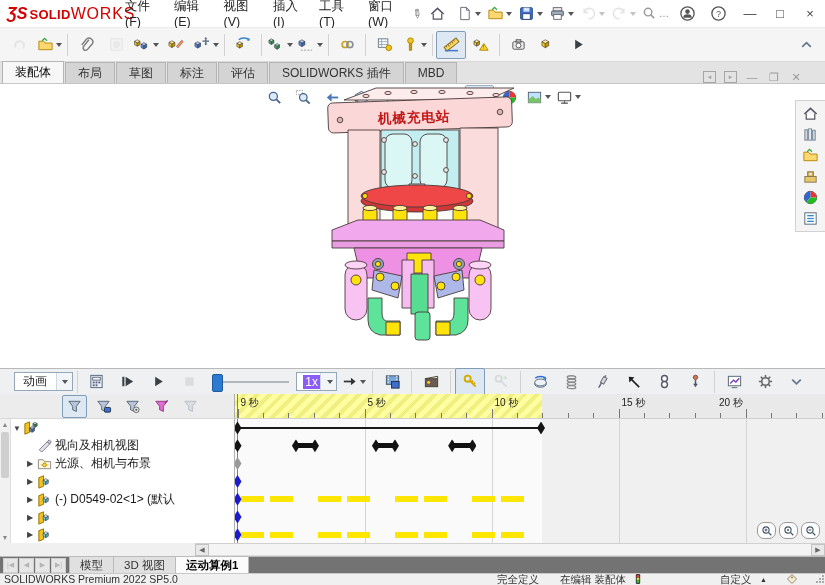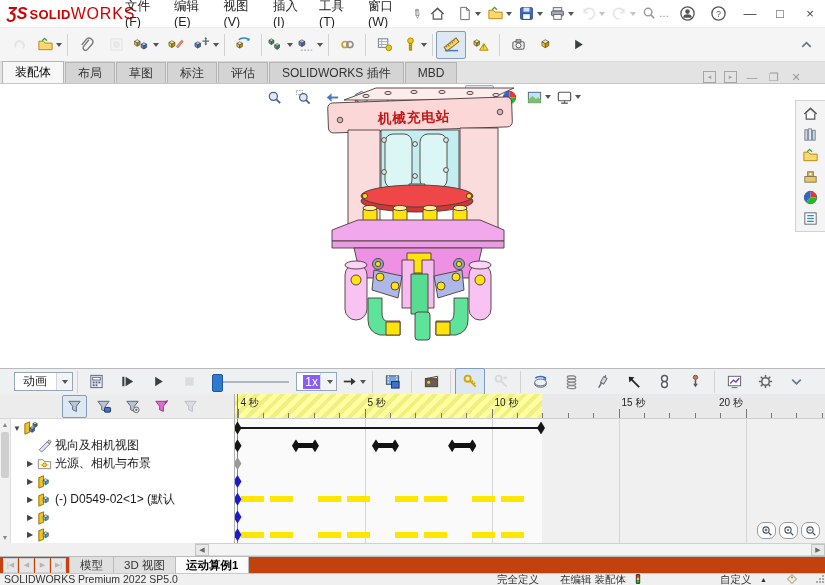--- a/index.html
+++ b/index.html
@@ -78,21 +78,21 @@
   .key.gray{background:#9a9a9a;}
   .durline{position:absolute;height:2px;background:#1a1a1a;}
   .pairbar{position:absolute;height:5px;background:#111;}
   .dashbar{position:absolute;height:6px;background:repeating-linear-gradient(90deg,#ffe600 0 23px,rgba(0,0,0,0) 23px 29px,#ffe600 29px 52px,rgba(0,0,0,0) 52px 77px);}
   .zoombtn{position:absolute;width:17px;height:15px;background:#fdfdfd;border:1px solid #9a9a9a;border-radius:7px;display:flex;align-items:center;justify-content:center;}
   #tlscroll{left:195px;top:543px;width:630px;height:13px;background:#f0f0f0;border-top:1px solid #d0d0d0;box-sizing:border-box;display:flex;}
   #tlscroll .sarr{width:14px;height:12px;background:#e8e8e8;border:1px solid #c2c2c2;box-sizing:border-box;display:flex;align-items:center;justify-content:center;font-size:7px;color:#666;}
   #tlscroll .strack{flex:1;background:#f4f4f4;border-bottom:1px solid #ddd;}
   #mm-filler{left:0;top:543px;width:195px;height:13px;background:#f0f0f0;}
   
-  #bottomtabs{left:0;top:556px;width:825px;height:17px;background:#c2410c;border-top:1px solid #bbb;display:flex;align-items:stretch;box-sizing:border-box;}
+  #bottomtabs{left:0;top:556px;width:825px;height:17px;background:#737373;border-top:1px solid #bbb;display:flex;align-items:stretch;box-sizing:border-box;}
   #navbtns{display:flex;align-items:center;gap:1px;padding:0 3px;}
   .navb{width:13px;height:13px;border:1px solid #d0d0d0;background:#e6e6e6;color:#b5b5b5;font-size:7px;display:flex;align-items:center;justify-content:center;}
   .btab{padding:0 10px;font-size:11.5px;color:#333;display:flex;align-items:center;background:#e0e0e0;border-right:1px solid #bbb;border-left:1px solid #bbb;margin-right:-1px;}
   .btab.active{background:#fbfbfb;font-weight:bold;color:#000;}
   
   #statusbar{left:0;top:573px;width:825px;height:12px;background:#f0f0f0;border-top:1px solid #c9c9c9;font-size:10.5px;color:#333;box-sizing:border-box;}
   #statusbar span{position:absolute;top:0;line-height:11px;white-space:nowrap;}
   #grip{position:absolute;right:1px;top:2px;width:9px;height:9px;
     background:radial-gradient(circle at 2px 8px,#aaa 1px,transparent 1.4px),radial-gradient(circle at 5px 5px,#aaa 1px,transparent 1.4px),radial-gradient(circle at 8px 2px,#aaa 1px,transparent 1.4px),radial-gradient(circle at 5px 8px,#aaa 1px,transparent 1.4px),radial-gradient(circle at 8px 5px,#aaa 1px,transparent 1.4px),radial-gradient(circle at 8px 8px,#aaa 1px,transparent 1.4px);}
 </style>
@@ -809,21 +809,21 @@
       <span class="tick" style="left: 358.1px; height: 5px;"></span>
       <span class="tick" style="left: 383.5px; height: 9px;"></span>
       <span class="tick" style="left: 408.9px; height: 5px;"></span>
       <span class="tick" style="left: 434.3px; height: 5px;"></span>
       <span class="tick" style="left: 459.7px; height: 5px;"></span>
       <span class="tick" style="left: 485.1px; height: 5px;"></span>
       <span class="tick" style="left: 510.5px; height: 9px;"></span>
       <span class="tick" style="left: 535.9px; height: 5px;"></span>
       <span class="tick" style="left: 561.3px; height: 5px;"></span>
       <span class="tick" style="left: 586.7px; height: 5px;"></span>
-      <span class="tick-label" style="left: 5.5px;">4 秒</span>
+      <span class="tick-label" style="left: 5.5px;">9 秒</span>
       <span class="tick-label" style="left: 132.5px;">5 秒</span>
       <span class="tick-label" style="left: 259.5px;">10 秒</span>
       <span class="tick-label" style="left: 386.5px;">15 秒</span>
       <span class="tick-label" style="left: 484px;">20 秒</span>
       <span class="timebar" style="left: 2px;"></span>
     </div>
   <div id="tree" class="abs">
     <div id="vscroll">
       <span class="arr" style="top:0;">▲</span>
       <span class="arr" style="bottom:0;">▼</span>

